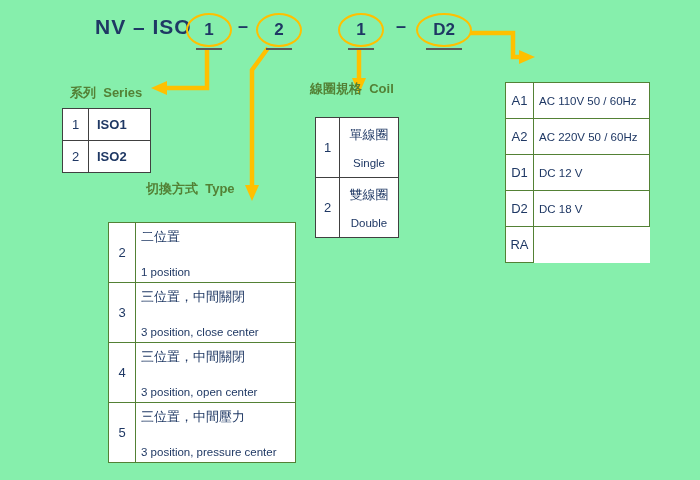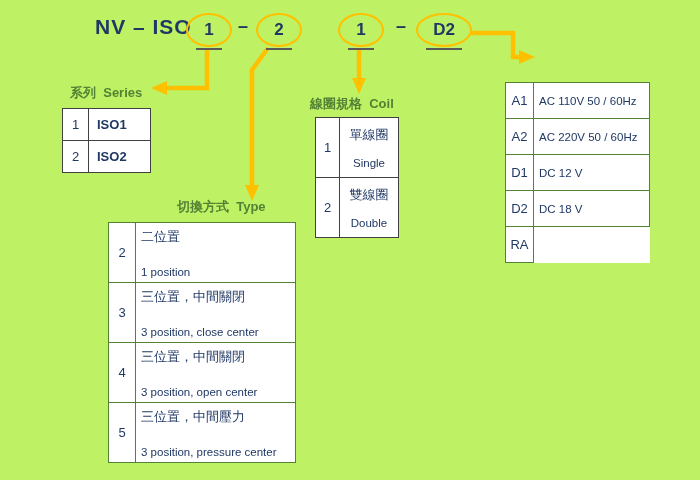--- a/index.html
+++ b/index.html
@@ -1,17 +1,17 @@
 <!DOCTYPE html>
 <html><head>
 <meta charset="utf-8">
 <style>
   html,body{margin:0;padding:0;background:#fff;}
   .canvas{
-    position:relative;width:700px;height:480px;background:#bef264;
+    position:relative;width:700px;height:480px;background:#86efac;
     font-family:"Liberation Sans","DejaVu Sans",sans-serif;overflow:hidden;
     --navy:#1f3864;--green:#538135;--accent:#ffc000;--darkline:#404040;
   }
   
   .code-prefix{
     position:absolute;left:95px;top:15px;font-size:21px;font-weight:600;
     color:var(--navy);letter-spacing:1px;white-space:pre;
   }
   .code-value{
     position:absolute;display:flex;align-items:center;justify-content:center;
@@ -29,22 +29,22 @@
   .code-sep{
     position:absolute;top:16px;font-size:18px;font-weight:700;color:var(--navy);
   }
   #sep1{left:238px;} #sep2{left:396px;}
 
   
   .sec-label{
     position:absolute;color:var(--green);font-weight:700;font-size:13px;white-space:pre;
   }
   #series-label {left:70px; top:84px;}
-  #type-label   {left:146px;top:198px;margin-left:31px;}
-  #coil-label   {left:310px;top:95px;}
+  #type-label   {left:146px;top:180px;}
+  #coil-label   {left:310px;top:80px;}
   #voltage-label{left:538px;top:51px;}
 
   
   .tbl{position:absolute;display:grid;background:#fff;color:var(--navy);}
   .tbl{border-top:1.4px solid;border-left:1.4px solid;}
   .tbl>div{border-right:1.4px solid;border-bottom:1.4px solid;display:flex;box-sizing:border-box;}
   .tbl.dark ,.tbl.dark >div{border-color:var(--darkline);}
   .tbl.green,.tbl.green>div{border-color:var(--green);}
 
   .cell-code{align-items:center;justify-content:center;font-size:13px;font-weight:400;}

